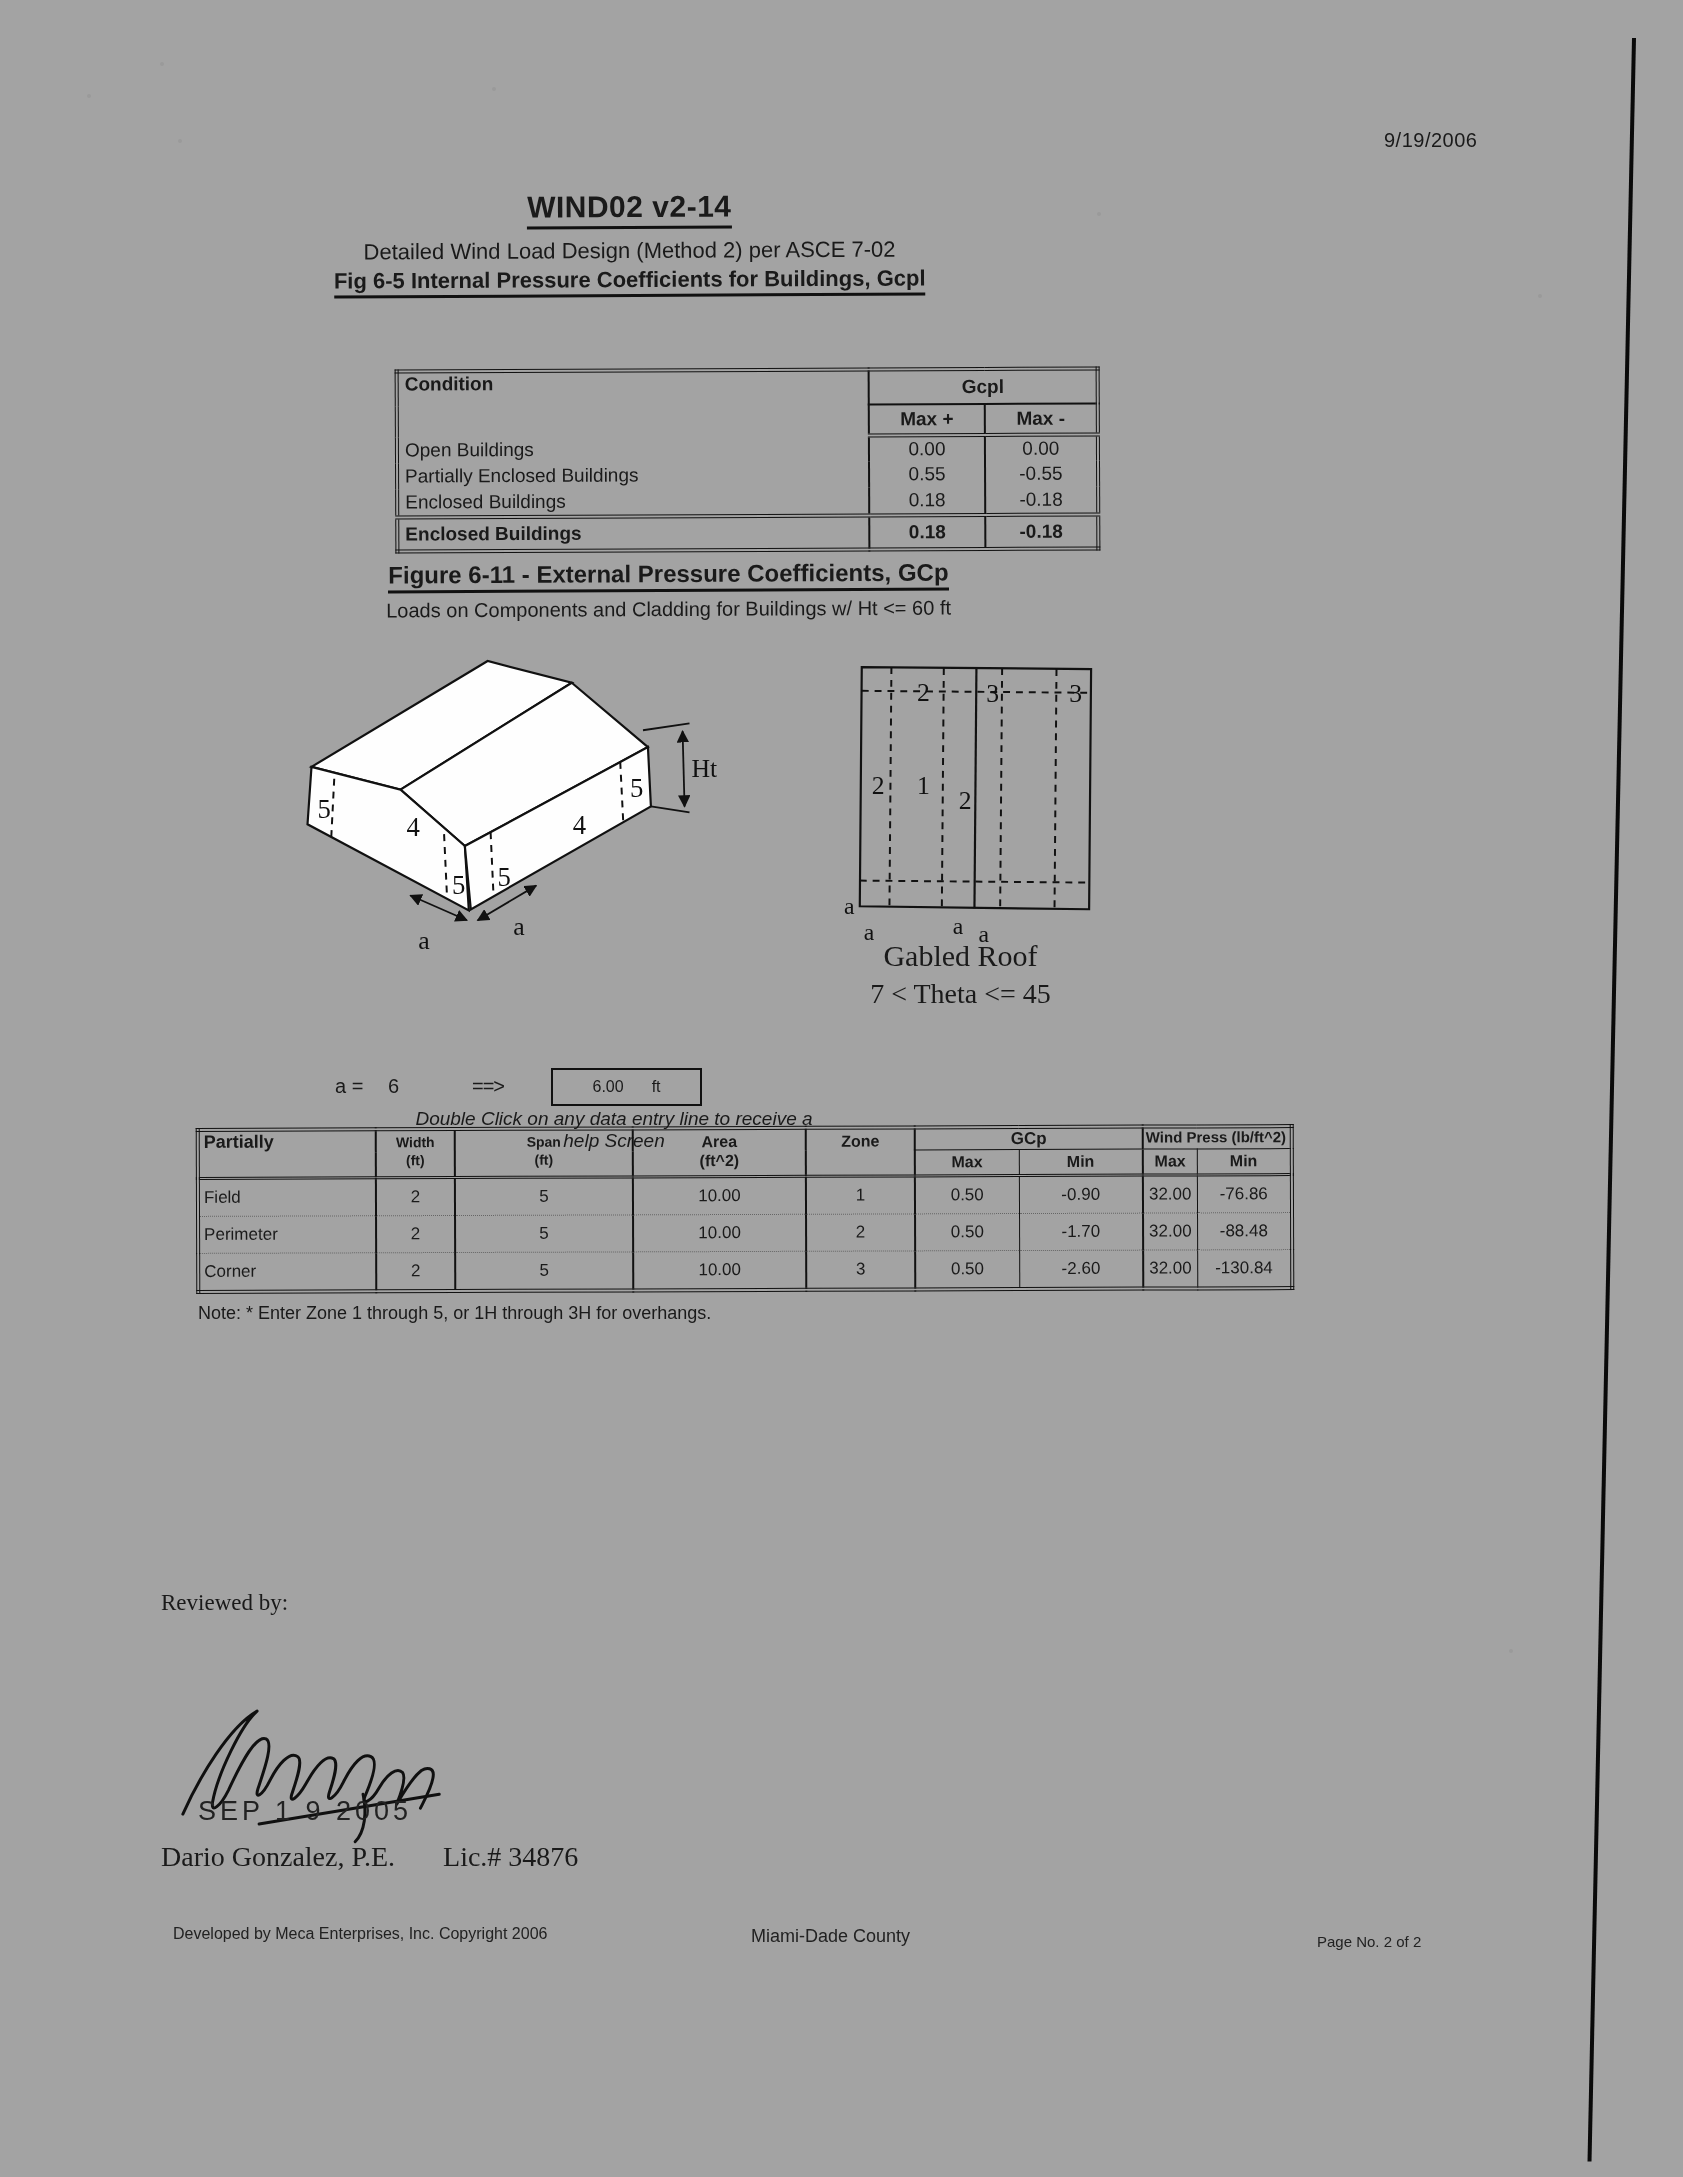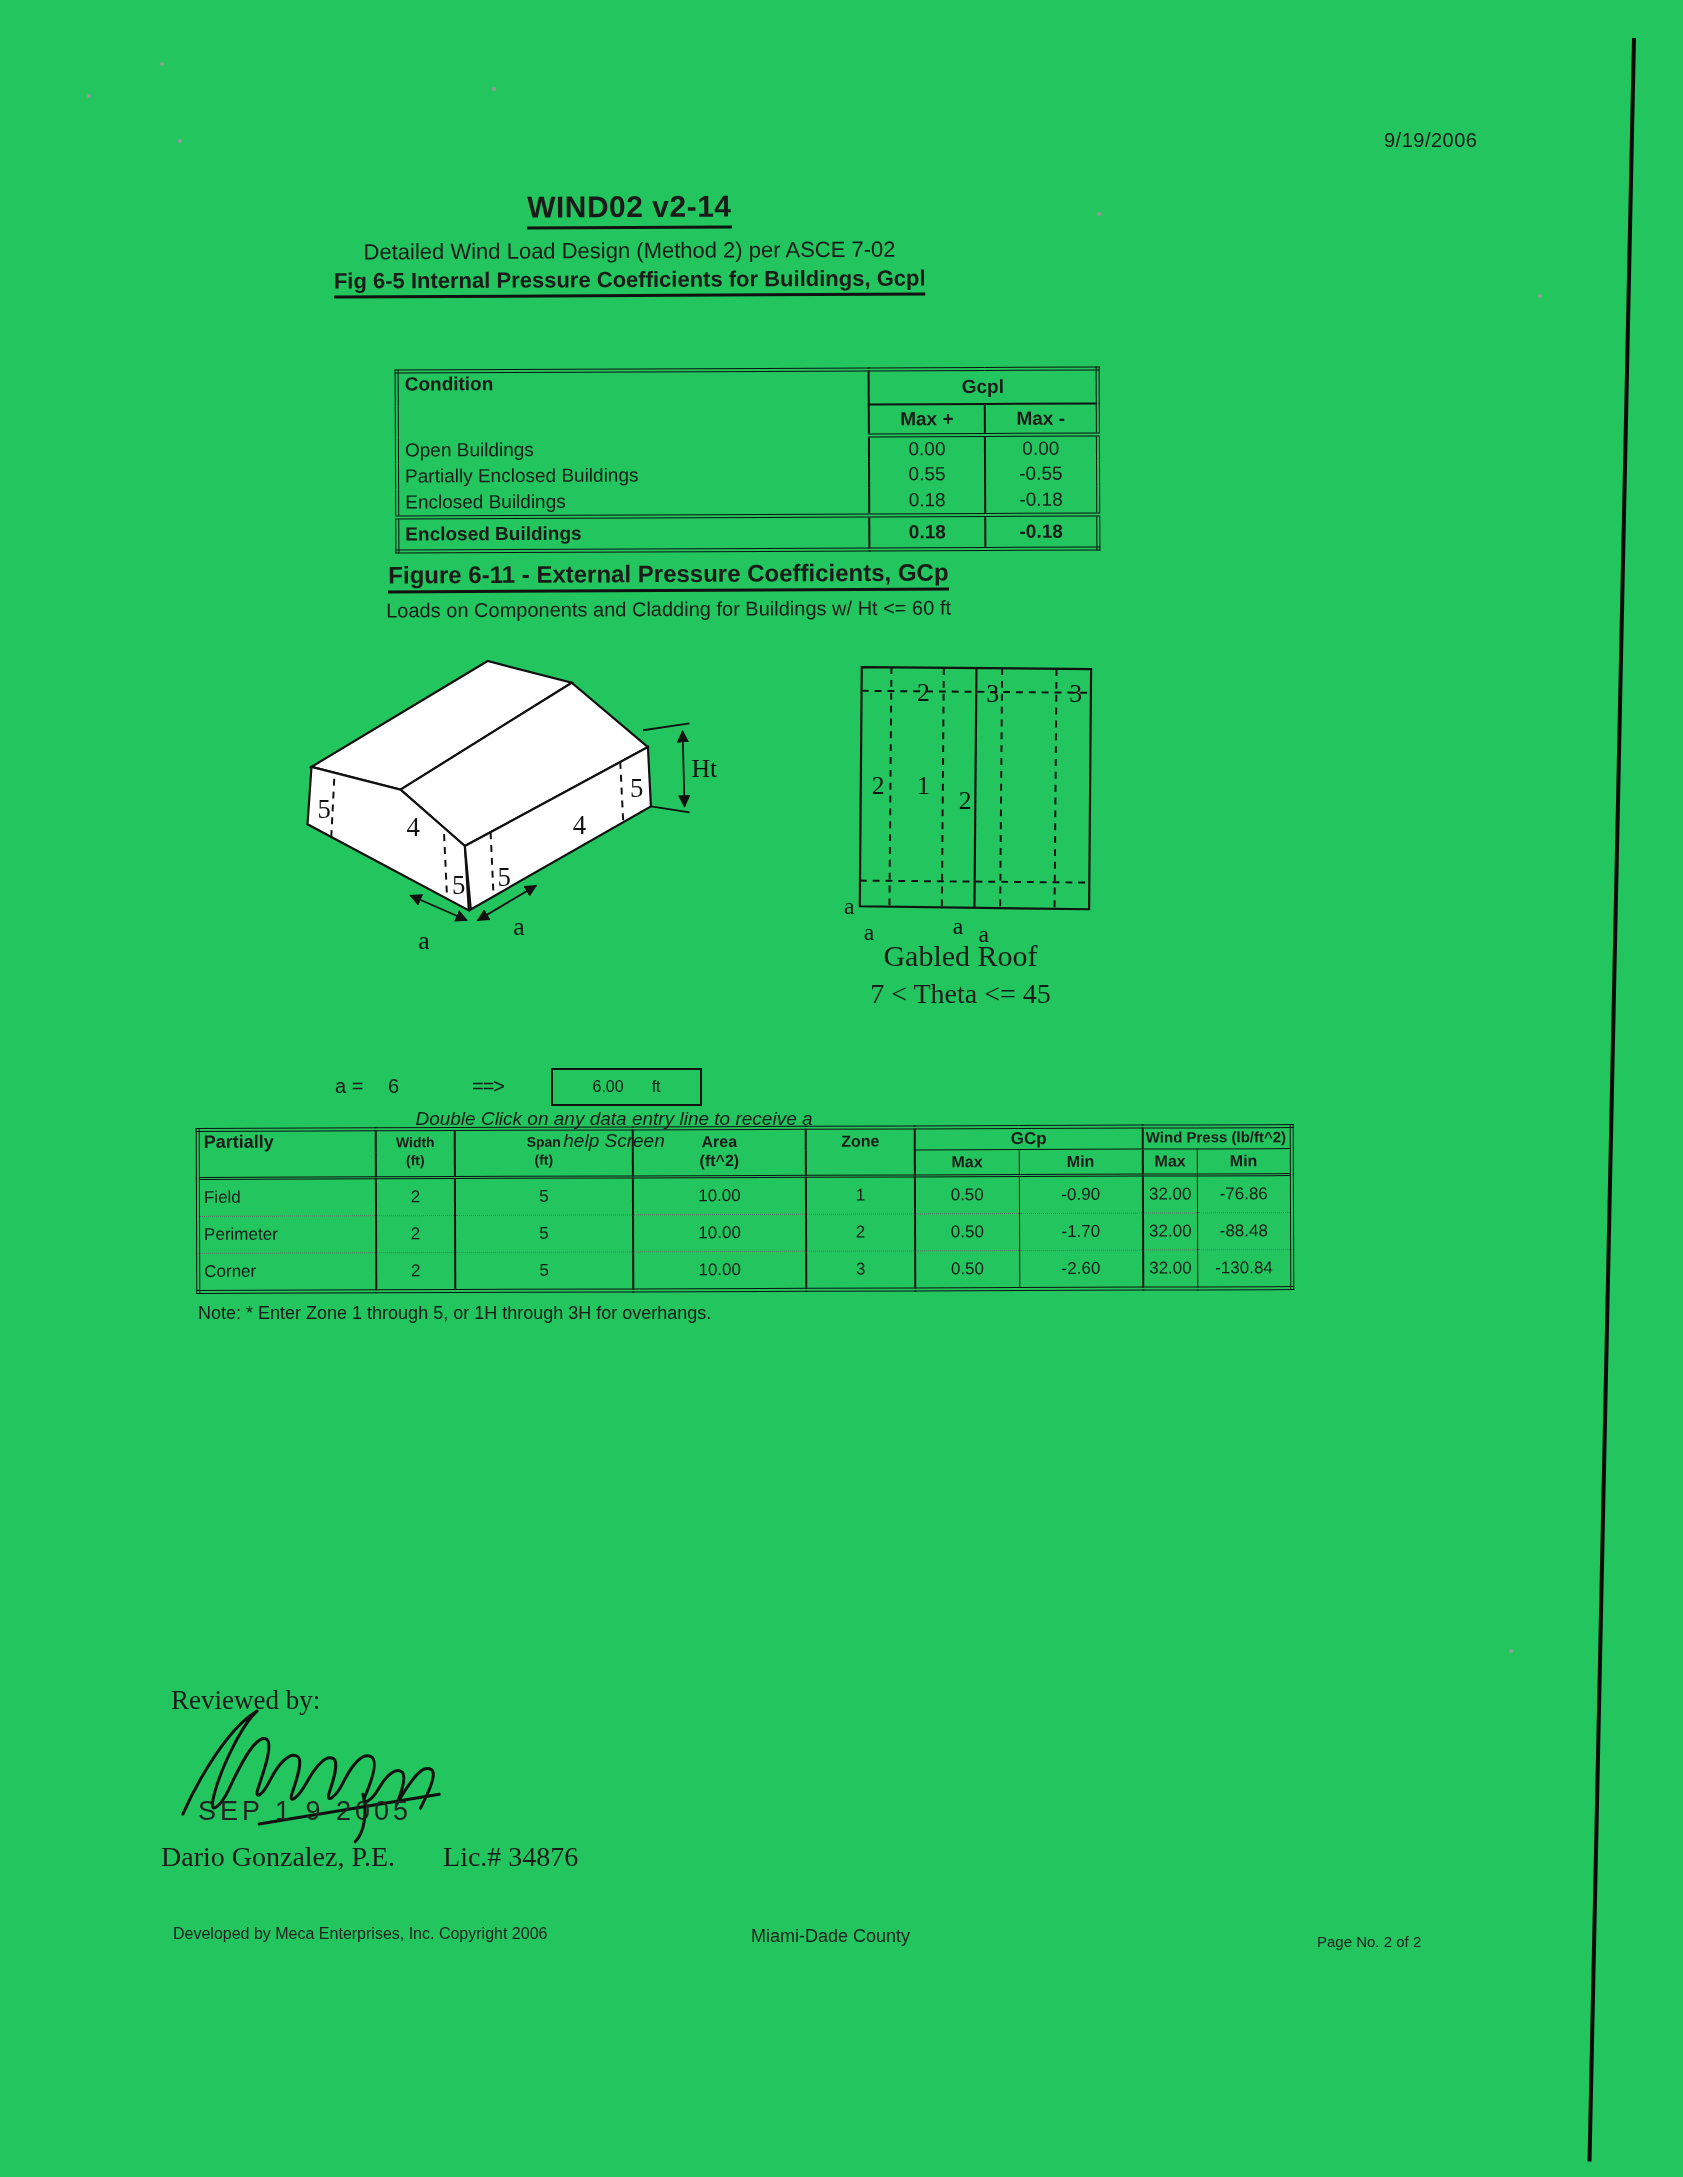--- a/index.html
+++ b/index.html
@@ -1,16 +1,16 @@
 <!DOCTYPE html>
 <html><head>
 <meta charset="utf-8">
 <style>
   html,body{margin:0;padding:0;background:#e8e8e8;}
-  .page{position:relative;width:1683px;height:2177px;background:#22c55e;
+  .page{position:relative;width:1683px;height:2177px;background:#a3a3a3;
         font-family:"Liberation Sans",sans-serif;color:#1a1a1a;overflow:hidden;}
   .abs{position:absolute;}
   .serif{font-family:"Liberation Serif",serif;}
 
   
   .date{left:1384px;top:129px;font-size:20px;letter-spacing:0.5px;}
   .title-wrap{left:283px;top:190px;width:693px;text-align:center;transform:rotate(-.3deg);}
   .doc-title{display:inline-block;font-size:30px;font-weight:bold;
              border-bottom:3px solid #111;padding-bottom:2px;letter-spacing:0.5px;}
   .doc-sub{margin-top:9px;font-size:22px;}
@@ -60,21 +60,21 @@
   .comp .hsub{font-weight:bold;font-size:16px;text-align:center;height:24px;}
   .comp .vr{border-right:2px solid #111;}
   .comp .vr1{border-right:1px solid #111;}
   .comp .hsep td{border-bottom:3px double #111;}
   .comp .body td{font-size:17px;height:36px;text-align:center;border-bottom:1px dotted #666;}
   .comp .body td.cname{text-align:left;font-size:17px;}
   .comp .body.last td{border-bottom:none;}
   .note{left:198px;top:1303px;font-size:18px;}
 
   
-  .reviewed{left:161px;top:1685px;font-size:27px;margin-left:10px;}
+  .reviewed{left:161px;top:1590px;font-size:23px;}
   .stamp{left:198px;top:1796px;font-size:27px;letter-spacing:4px;color:#222;}
   .nameline{left:161px;top:1841px;font-size:28px;display:flex;gap:48px;}
 
   
   .foot-l{left:173px;top:1925px;font-size:16px;color:#222;}
   .foot-c{left:682px;top:1926px;width:297px;text-align:center;font-size:18px;color:#222;}
   .foot-r{left:1317px;top:1933px;font-size:15px;color:#222;}
 
   
   .scanline{left:1632px;top:38px;width:4px;height:2124px;background:#0a0a0a;

